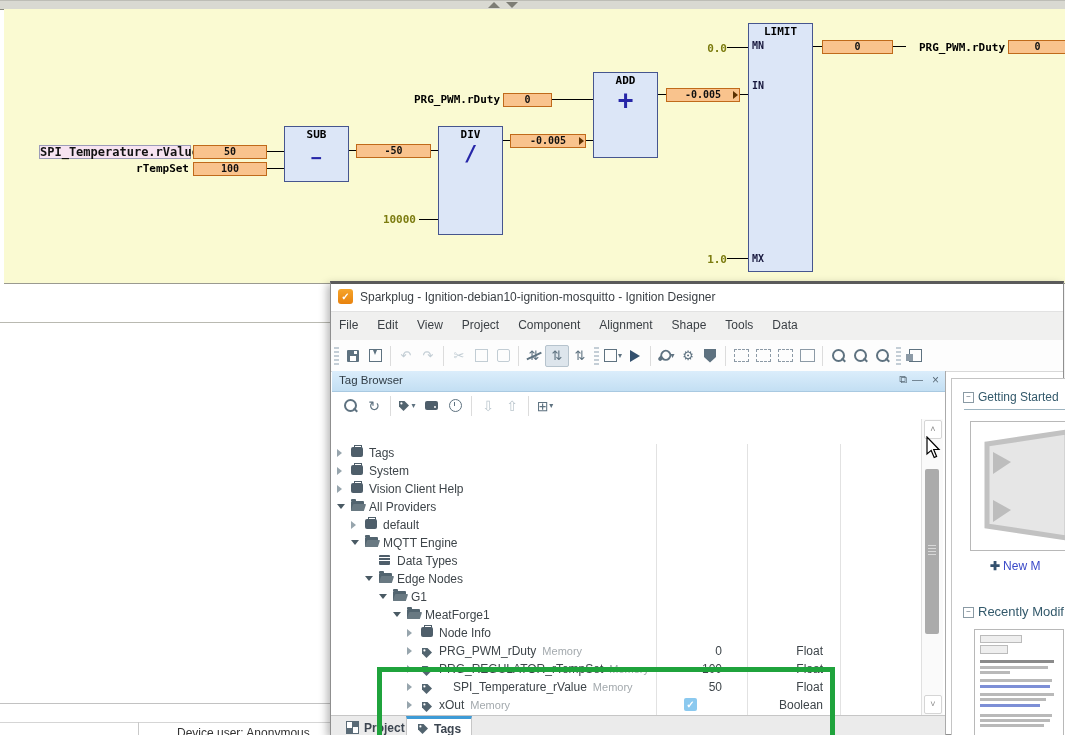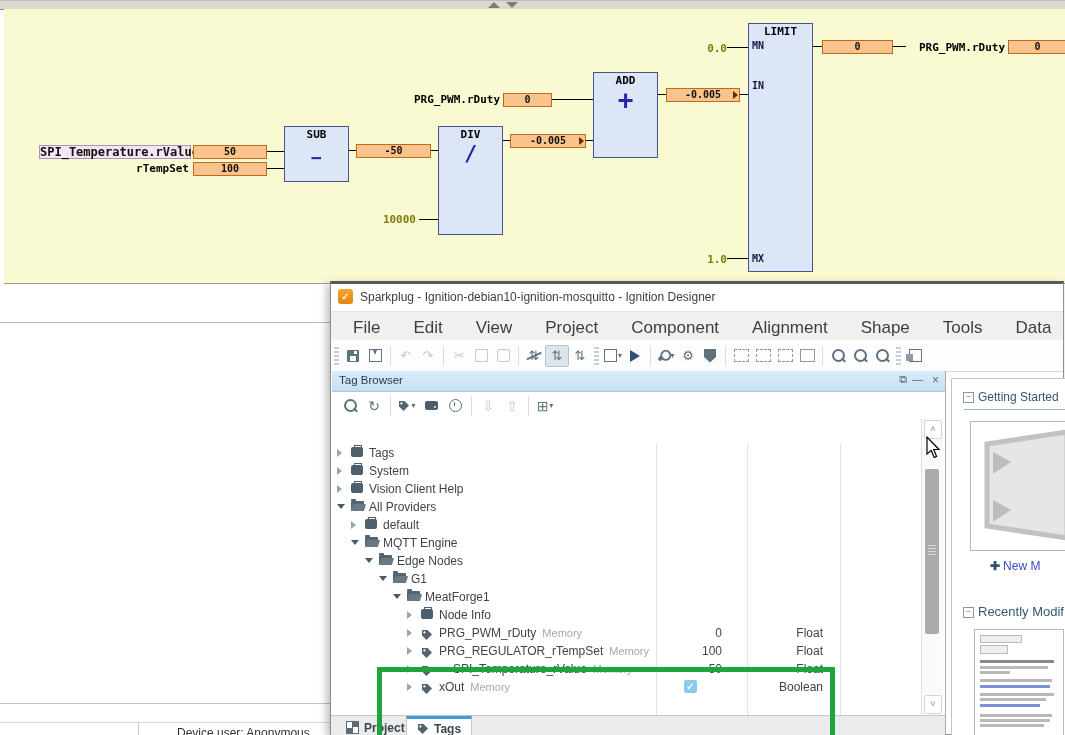--- a/index.html
+++ b/index.html
@@ -25,21 +25,21 @@
   
   .hline{position:absolute;background:#b9b9b1;height:1px;}
   #statusbar-divider{position:absolute;left:138px;top:722px;width:1px;height:13px;background:#c9c9c9;}
   #status-user{position:absolute;left:177px;top:726px;font-size:12px;color:#333;}
   
   #win{position:absolute;left:330px;top:281px;width:734px;height:454px;background:#fff;border:1px solid #8f8f8f;border-top:3px solid #5a5a5a;box-shadow:-3px 3px 8px rgba(0,0,0,.28);box-sizing:border-box;}
   #titlebar{position:absolute;left:0;top:0;width:100%;height:27px;background:#fff;}
   #app-icon{position:absolute;left:7px;top:5px;width:15px;height:15px;border-radius:3px;background:linear-gradient(#f6a52b,#e8820e);color:#fff;font-size:10px;font-weight:bold;text-align:center;line-height:15px;}
   #win-title{position:absolute;left:29px;top:6px;font-size:12px;color:#3a3f44;white-space:nowrap;}
   #menubar{position:absolute;left:0;top:27px;width:100%;height:28px;background:#f0f0ef;border-top:1px solid #e2e2e2;border-bottom:1px solid #dadada;}
-  #menubar .menu-item{display:inline-block;padding:6px 11px 0 22px;font-size:17px;color:#3a3f44;}
+  #menubar .menu-item{display:inline-block;padding:6px 11px 0 8px;font-size:12px;color:#3a3f44;}
   #toolbar{position:absolute;left:0;top:56px;width:100%;height:31px;background:#fdfdfd;border-bottom:1px solid #d8d8d8;display:flex;align-items:center;}
   .tb-grip{width:5px;height:18px;margin:0 3px;background:repeating-linear-gradient(#c4ced6 0 2px,transparent 2px 4px);}
   .tb-sep{width:1px;height:20px;background:#dcdcdc;margin:0 4px;}
   .tbi{width:22px;height:20px;display:flex;align-items:center;justify-content:center;color:#5e7280;font-size:13px;position:relative;}
   .tbi.gray{color:#c2cdd4;}
   .tbi.active{background:#dde5ec;border:1px solid #b6c3cd;border-radius:2px;}
   .floppy{width:12px;height:12px;background:#5e7280;border-radius:1px;position:relative;}
   .floppy:after{content:"";position:absolute;left:3px;bottom:1px;width:6px;height:5px;background:#fff;}
   .floppy:before{content:"";position:absolute;right:2px;top:1px;width:3px;height:3px;background:#fff;}
   .mag{width:9px;height:9px;border:2px solid #5e7280;border-radius:50%;position:relative;}
@@ -359,20 +359,26 @@
             <span class="t-label" style="left: 51px;">default</span>
           </div>
           <div class="t-row">
             <span class="arr-d" style="left: 19px;"></span>
             <span class="ico" style="left: 33px;">
               <span class="ico-folder" style="display: block;"></span>
             </span>
             <span class="t-label" style="left: 51px;">MQTT Engine</span>
           </div>
           <div class="t-row">
+            <span class="ico" style="left: 47px;">
+              <span class="ico-dt" style="display: block;"></span>
+            </span>
+            <span class="t-label" style="left: 65px;">Data Types</span>
+          </div>
+          <div class="t-row">
             <span class="arr-d" style="left: 33px;"></span>
             <span class="ico" style="left: 47px;">
               <span class="ico-folder" style="display: block;"></span>
             </span>
             <span class="t-label" style="left: 65px;">Edge Nodes</span>
           </div>
           <div class="t-row">
             <span class="arr-d" style="left: 47px;"></span>
             <span class="ico" style="left: 61px;">
               <span class="ico-folder" style="display: block;"></span>

